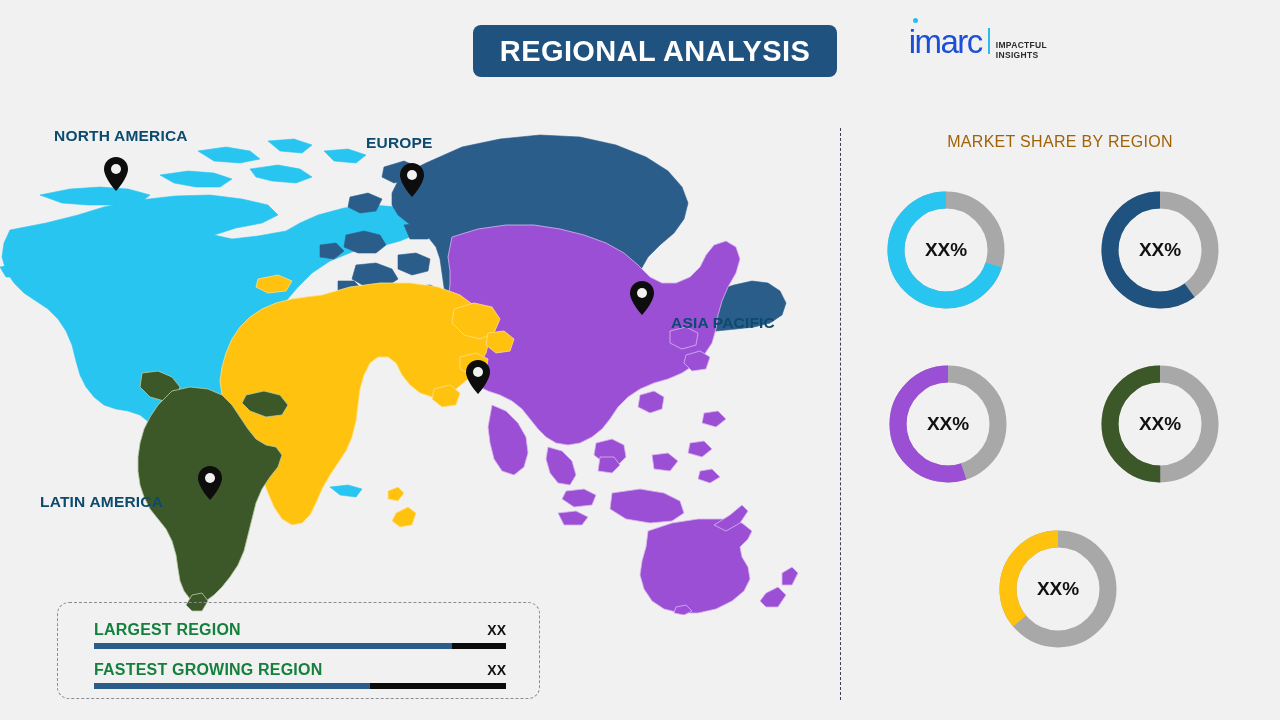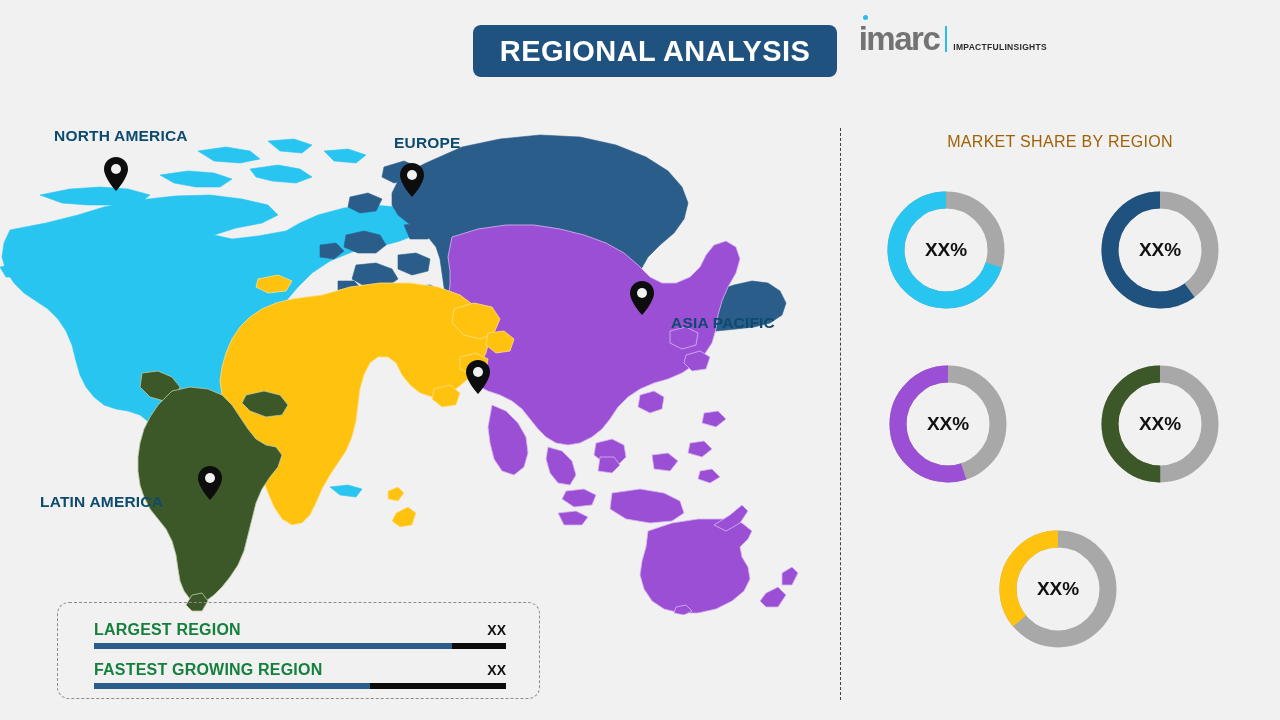--- a/index.html
+++ b/index.html
@@ -32,39 +32,39 @@
     white-space: nowrap;
   }
 
   #logo {
     position: absolute;
     right: 18px; top: 22px;
     display: flex; align-items: center; gap: 6px;
   }
   #logo .logo-word {
     position: relative;
-    color: #737373;
+    color: #1d4ed8;
     font-size: 33px;
-    font-weight: bold;
+    font-weight: normal;
     letter-spacing: -1.5px;
     line-height: 1;
   }
   #logo .logo-dot {
     position: absolute;
     left: 4px; top: -7px;
     width: 5px; height: 5px;
     border-radius: 50%;
     background: #29bdef;
   }
   #logo .logo-bar {
     width: 2px; height: 26px;
     background: #29bdef;
   }
   #logo .logo-tag {
-    display: flex; flex-direction: row;
+    display: flex; flex-direction: column;
     line-height: 1.15;
     margin-top: 19px;
   }
   #logo .logo-tag span {
     color: #2b2b2b;
     font-size: 8.5px;
     font-weight: bold;
     letter-spacing: 0.3px;
   }
 
@@ -319,21 +319,21 @@
     </span>
     <span class="pin" style="left:198px; top:371px;">
       <svg width="24" height="34" viewBox="0 0 24 34">
         <path d="M12 0 C5.4 0 0 5.4 0 12 C0 21 12 34 12 34 C12 34 24 21 24 12 C24 5.4 18.6 0 12 0 Z" fill="#0d0d0d"></path>
         <circle cx="12" cy="12" r="5" fill="#f1f1f1"></circle>
       </svg>
     </span>
   </div>
 
   <div class="map-label" style="left:54px; top:126px;">NORTH AMERICA</div>
-  <div class="map-label" style="left:394px; top:133px;">EUROPE</div>
+  <div class="map-label" style="left:366px; top:133px;">EUROPE</div>
   <div class="map-label" style="left:671px; top:313px;text-align:center;">ASIA PACIFIC</div>
   <div class="map-label" style="left:40px; top:492px;">LATIN AMERICA</div>
 
   <div id="legend-box">
     <div class="legend-row r1">
       <div class="legend-head">
         <span class="legend-name">LARGEST REGION</span>
         <span class="legend-value">XX</span>
       </div>
       <div class="legend-bar">

